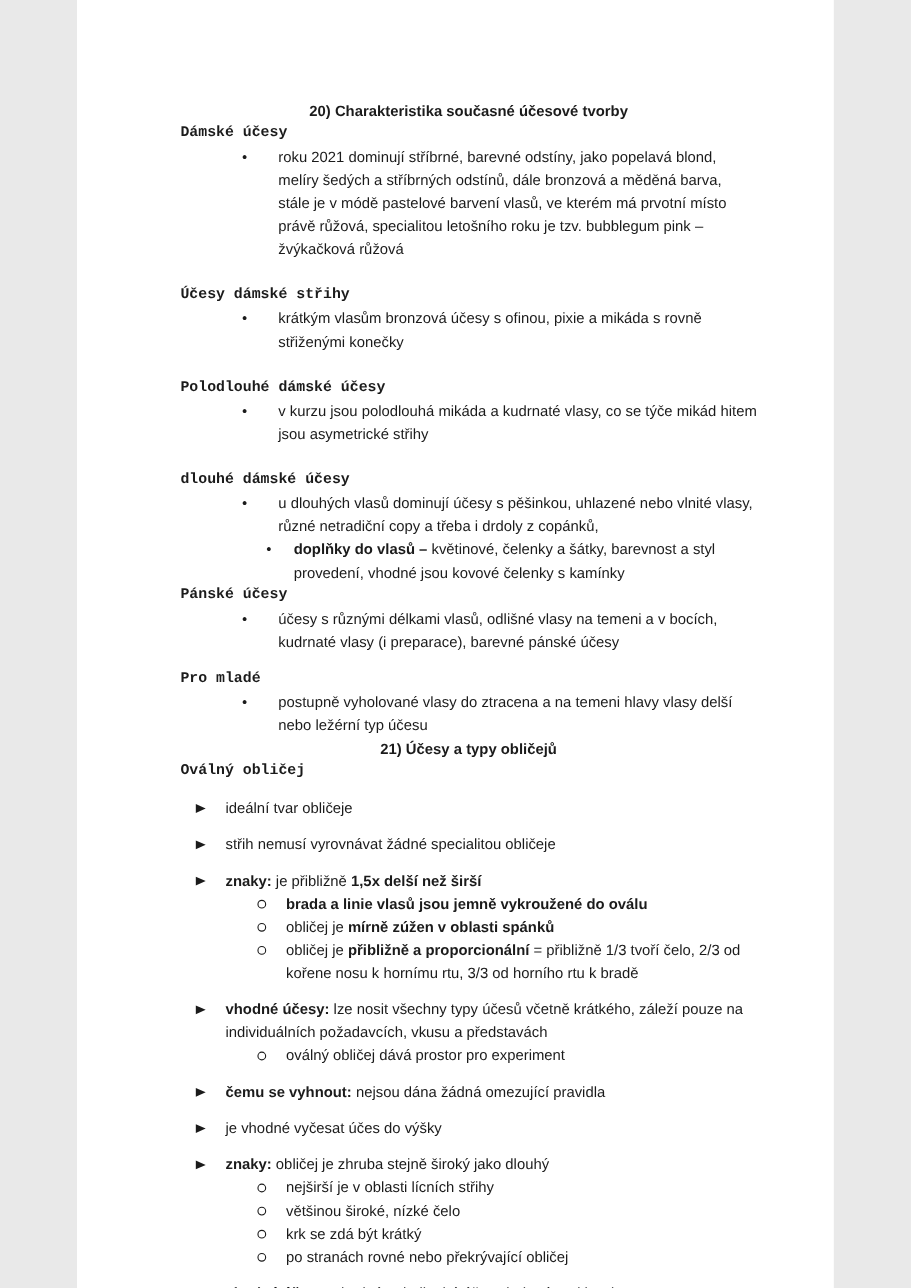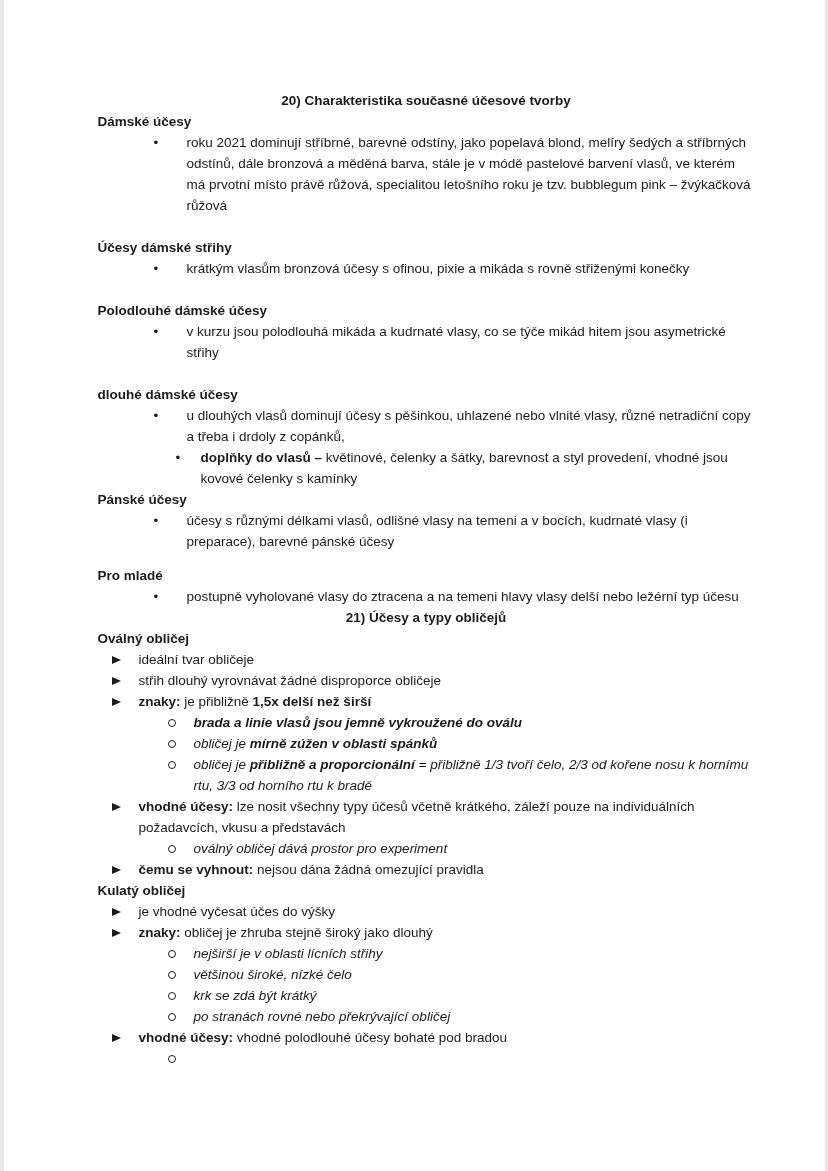--- a/index.html
+++ b/index.html
@@ -1,40 +1,40 @@
 <!DOCTYPE html>
 <html><head>
 <meta charset="utf-8">
 <style>
   html,body{margin:0;padding:0;background:#e9e9e9;}
   .page{
     position:relative;
-    width:821px;height:1171px;
+    width:688px;height:1171px;
     margin:0 auto;
     background:#ffffff;
     overflow:hidden;
   }
   .doc{
     box-sizing:border-box;
     padding:90px 70px 0 94px;
     font-family:"Liberation Sans","DejaVu Sans",sans-serif;
     font-size:13.5px;
     line-height:21px;
     color:#1b1b1b;
   }
   .blk{position:relative;}
   .blk-title{text-align:center;font-weight:700;}
-  .blk-heading{font-weight:700;}
+  .blk-heading{font-weight:700;font-family:Liberation Mono, monospace;}
   .blk-bullet{padding-left:89px;}
   .blk-bullet > .marker{left:56px;top:0;}
   .blk-bullet2{padding-left:103px;}
   .blk-bullet2 > .marker{left:78px;top:0;}
-  .blk-arrow{padding-left:41px;}
+  .blk-arrow{padding-left:41px;margin-top:12px;}
   .blk-arrow > .marker{left:14px;top:7px;}
-  .blk-circle{padding-left:96px;font-style:italic;}
+  .blk-circle{padding-left:96px;}
   .blk-circle > .marker{left:70px;top:7px;}
   .marker{position:absolute;}
   .marker-disc{font-size:13.5px;line-height:21px;}
   .marker-arrow{
     width:0;height:0;
     border-top:4.5px solid transparent;
     border-bottom:4.5px solid transparent;
     border-left:9px solid #1b1b1b;
   }
   .marker-ring{
@@ -65,29 +65,28 @@
       <div class="blk blk-bullet"><span class="marker marker-disc">•</span><span class="run">u dlouhých vlasů dominují účesy s pěšinkou, uhlazené nebo vlnité vlasy, různé netradiční copy a třeba i drdoly z copánků,</span></div>
       <div class="blk blk-bullet2"><span class="marker marker-disc">•</span><span class="run rb">doplňky do vlasů – </span><span class="run">květinové, čelenky a šátky, barevnost a styl provedení, vhodné jsou kovové čelenky s kamínky</span></div>
       <div class="blk blk-heading"><span class="run rb">Pánské účesy</span></div>
       <div class="blk blk-bullet"><span class="marker marker-disc">•</span><span class="run">účesy s různými délkami vlasů, odlišné vlasy na temeni a v bocích, kudrnaté vlasy (i preparace), barevné pánské účesy</span></div>
       <div class="blk blk-spacer_sm"></div>
       <div class="blk blk-heading"><span class="run rb">Pro mladé</span></div>
       <div class="blk blk-bullet"><span class="marker marker-disc">•</span><span class="run">postupně vyholované vlasy do ztracena a na temeni hlavy vlasy delší nebo ležérní typ účesu</span></div>
       <div class="blk blk-title"><span class="run rb">21) Účesy a typy obličejů</span></div>
       <div class="blk blk-heading"><span class="run rb">Oválný obličej</span></div>
       <div class="blk blk-arrow"><span class="marker marker-arrow"></span><span class="run">ideální tvar obličeje</span></div>
-      <div class="blk blk-arrow"><span class="marker marker-arrow"></span><span class="run">střih dlouhý vyrovnávat žádné disproporce obličeje</span></div>
+      <div class="blk blk-arrow"><span class="marker marker-arrow"></span><span class="run">střih nemusí vyrovnávat žádné specialitou obličeje</span></div>
       <div class="blk blk-arrow"><span class="marker marker-arrow"></span><span class="run rb">znaky:</span><span class="run"> je přibližně </span><span class="run rb">1,5x delší než širší</span></div>
       <div class="blk blk-circle"><span class="marker marker-ring"></span><span class="run rb">brada a linie vlasů jsou jemně vykroužené do oválu</span></div>
       <div class="blk blk-circle"><span class="marker marker-ring"></span><span class="run">obličej je </span><span class="run rb">mírně zúžen v oblasti spánků</span></div>
       <div class="blk blk-circle"><span class="marker marker-ring"></span><span class="run">obličej je </span><span class="run rb">přibližně a proporcionální</span><span class="run"> = přibližně 1/3 tvoří čelo, 2/3 od kořene nosu k hornímu rtu, 3/3 od horního rtu k bradě</span></div>
       <div class="blk blk-arrow"><span class="marker marker-arrow"></span><span class="run rb">vhodné účesy:</span><span class="run"> lze nosit všechny typy účesů včetně krátkého, záleží pouze na individuálních požadavcích, vkusu a představách</span></div>
       <div class="blk blk-circle"><span class="marker marker-ring"></span><span class="run">oválný obličej dává prostor pro experiment</span></div>
       <div class="blk blk-arrow"><span class="marker marker-arrow"></span><span class="run rb">čemu se vyhnout:</span><span class="run"> nejsou dána žádná omezující pravidla</span></div>
-      <div class="blk blk-heading"><span class="run rb">Kulatý obličej</span></div>
       <div class="blk blk-arrow"><span class="marker marker-arrow"></span><span class="run">je vhodné vyčesat účes do výšky</span></div>
       <div class="blk blk-arrow"><span class="marker marker-arrow"></span><span class="run rb">znaky:</span><span class="run"> obličej je zhruba stejně široký jako dlouhý</span></div>
       <div class="blk blk-circle"><span class="marker marker-ring"></span><span class="run">nejširší je v oblasti lícních střihy</span></div>
       <div class="blk blk-circle"><span class="marker marker-ring"></span><span class="run">většinou široké, nízké čelo</span></div>
       <div class="blk blk-circle"><span class="marker marker-ring"></span><span class="run">krk se zdá být krátký</span></div>
       <div class="blk blk-circle"><span class="marker marker-ring"></span><span class="run">po stranách rovné nebo překrývající obličej</span></div>
       <div class="blk blk-arrow"><span class="marker marker-arrow"></span><span class="run rb">vhodné účesy:</span><span class="run"> vhodné polodlouhé účesy bohaté pod bradou</span></div>
       <div class="blk blk-circle"><span class="marker marker-ring"></span></div>
     </div>
 </div>

